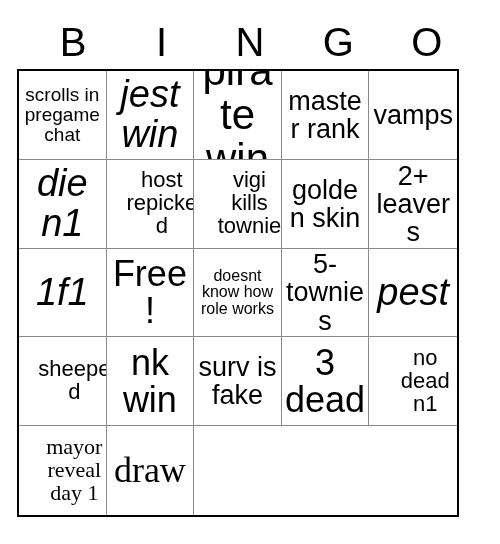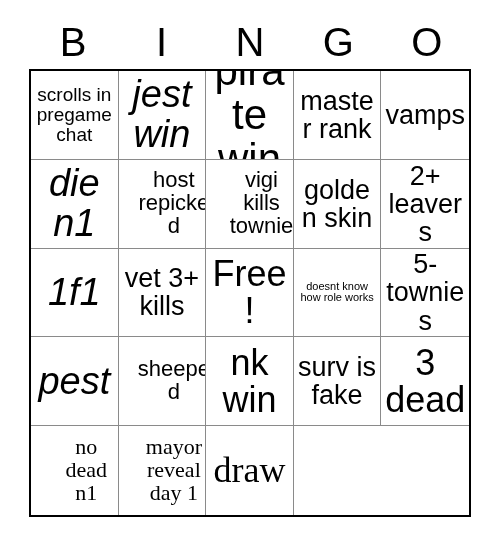--- a/index.html
+++ b/index.html
@@ -38,21 +38,21 @@
     font-size: 40px;
     line-height: 1;
     font-weight: 400;
     color: #000000;
     letter-spacing: 0;
   }
 
   
   #bingo-grid {
     position: absolute;
-    left: 29px;
+    left: 17px;
     top: 69px;
     width: 442px;
     height: 448px;
     box-sizing: border-box;
     border: 2px solid #000000;
     display: grid;
     grid-template-columns: repeat(5, 1fr);
     grid-template-rows: repeat(5, 1fr);
     background: #ffffff;
   }
@@ -82,21 +82,21 @@
     word-wrap: break-word;
   }
 
   
   .fs-xxl  { font-size: 38px; font-style: italic; }
   .fs-xl   { font-size: 36px; }
   .fs-lg   { font-size: 42px; }
   .fs-md   { font-size: 27px; }
   .fs-sm   { font-size: 22px; margin-left: 24px; }
   .fs-xs   { font-size: 19px; }
-  .fs-tiny { font-size: 11px; }
+  .fs-tiny { font-size: 16px; }
 </style>
 </head>
 <body>
 
 <div id="bingo-card">
 
   <div id="bingo-header">
     <div class="header-letter">B</div>
     <div class="header-letter">I</div>
     <div class="header-letter">N</div>
@@ -135,23 +135,20 @@
         <span class="cell-text fs-md">golden skin</span>
       </div>
     <div class="bingo-cell">
         <span class="cell-text fs-md">2+ leavers</span>
       </div>
 
     <div class="bingo-cell">
         <span class="cell-text fs-xxl">1f1</span>
       </div>
     <div class="bingo-cell">
-        <span class="cell-text fs-md">vet 3+ kills</span>
-      </div>
-    <div class="bingo-cell">
         <span class="cell-text fs-xl">Free!</span>
       </div>
     <div class="bingo-cell">
         <span class="cell-text fs-tiny">doesnt know how role works</span>
       </div>
 
     <div class="bingo-cell">
         <span class="cell-text fs-md">5- townies</span>
       </div>
     <div class="bingo-cell">

